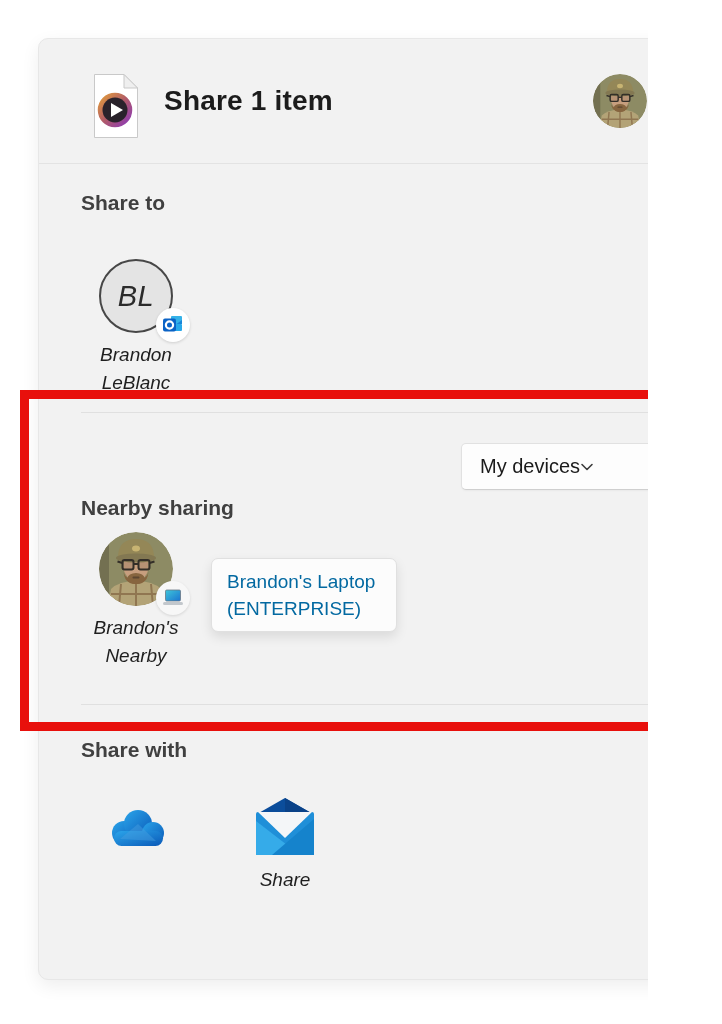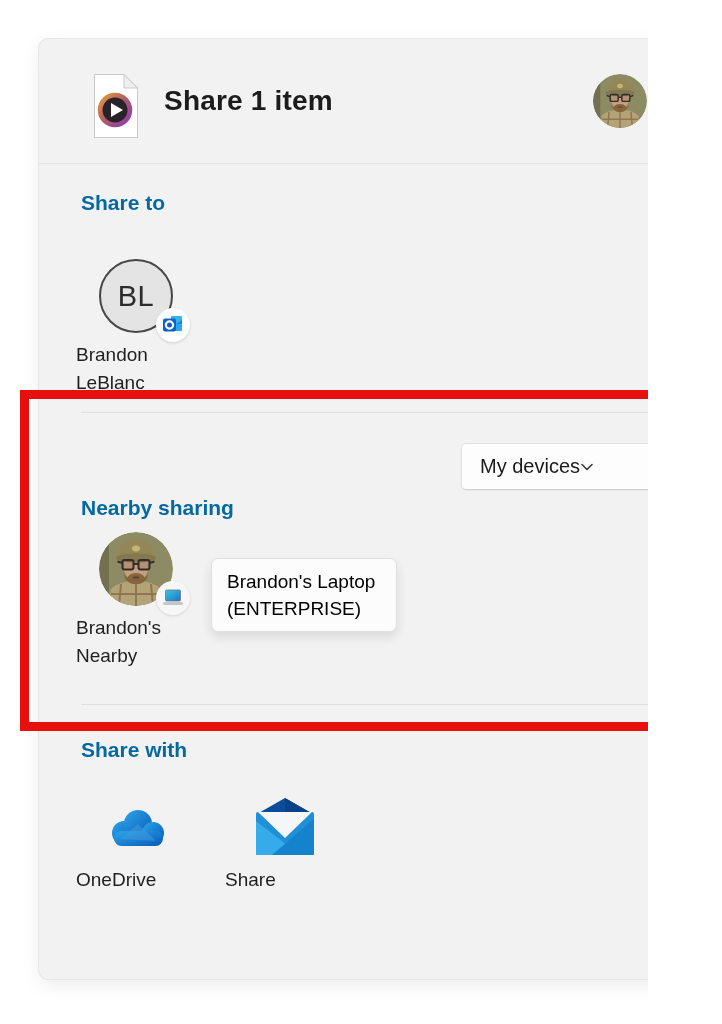--- a/index.html
+++ b/index.html
@@ -33,34 +33,34 @@
     font-size: 28px; font-weight: 600; color: #1c1c1c;
     letter-spacing: 0.2px;
   }
   .header-avatar {
     position: absolute; left: 554px; top: 35px;
     width: 54px; height: 54px; border-radius: 50%;
     overflow: hidden; cursor: pointer;
   }
   .section-label {
     position: absolute; left: 42px;
-    font-size: 21px; font-weight: 600; color: #0369a1;
+    font-size: 21px; font-weight: 600; color: #404040;
   }
   .label-share-to   { top: 152px; }
   .label-nearby     { top: 417px; margin-top: 40px; }
   .label-share-with { top: 699px; text-align: center; }
   .divider {
     position: absolute; left: 42px; width: 576px; height: 1px;
     background: #e0e0e0;
   }
   .divider-1 { top: 373px; }
   .divider-2 { top: 665px; }
 
   .tile {
-    position: absolute; width: 120px; text-align: left; cursor: pointer;
+    position: absolute; width: 120px; text-align: center; cursor: pointer; font-style: italic;
   }
   .tile-name {
     margin-top: 8px;
     font-size: 19px; line-height: 28px; color: #1f1f1f;
   }
   .avatar-wrap { position: relative; width: 74px; height: 74px; margin: 0 auto; }
   .initials-avatar {
     width: 74px; height: 74px; border-radius: 50%;
     background: #e4e4e4; border: 2px solid #474747;
     display: flex; align-items: center; justify-content: center;
@@ -98,21 +98,21 @@
   .dropdown-value { font-size: 20px; color: #1b1b1b; }
 
   .tooltip {
     position: absolute; left: 172px; top: 519px;
     width: 186px; min-height: 71px;
     background: #fcfcfc;
     border: 1px solid #e0e0e0;
     border-radius: 7px;
     box-shadow: 0 5px 12px rgba(0,0,0,0.10);
     padding: 9px 15px;
-    font-size: 19px; line-height: 27px; color: #000000;
+    font-size: 19px; line-height: 27px; color: #0369a1;
   }
 
   .annotation-rect {
     position: absolute; left: 20px; top: 390px;
     width: 691px; height: 341px;
     pointer-events: none; z-index: 50;
   }
   svg { display: block; }
 </style>
 </head>
@@ -245,21 +245,20 @@
         <svg width="64" height="44" viewBox="0 0 64 44">
           <g fill="url(#cloudGrad)">
             <circle cx="20" cy="28" r="12"></circle>
             <circle cx="34" cy="19" r="14"></circle>
             <circle cx="49" cy="28" r="11"></circle>
             <rect x="10" y="26" width="49" height="15" rx="7.5"></rect>
           </g>
           <path d="M16,34 L34,19 L52,36 Z" fill="#4aa0e0" opacity="0.45"></path>
         </svg>
       </div>
-      <div class="tile-name">OneDrive</div>
     </div>
 
     <div class="tile tile-mail">
       <div class="app-icon-box">
         <svg width="62" height="60" viewBox="0 0 62 60">
           <path d="M3,17 L31,1 L59,17 Z" fill="#0b4d9b"></path>
           <path d="M31,1 L59,17 L31,17 Z" fill="#0a4288"></path>
           <rect x="2" y="15" width="58" height="43" rx="2" fill="#1f8fd8"></rect>
           <path d="M4,15 H58 L31,41 Z" fill="#f4f6f8"></path>
           <path d="M2,58 V24 L46,58 Z" fill="#35abe9"></path>

